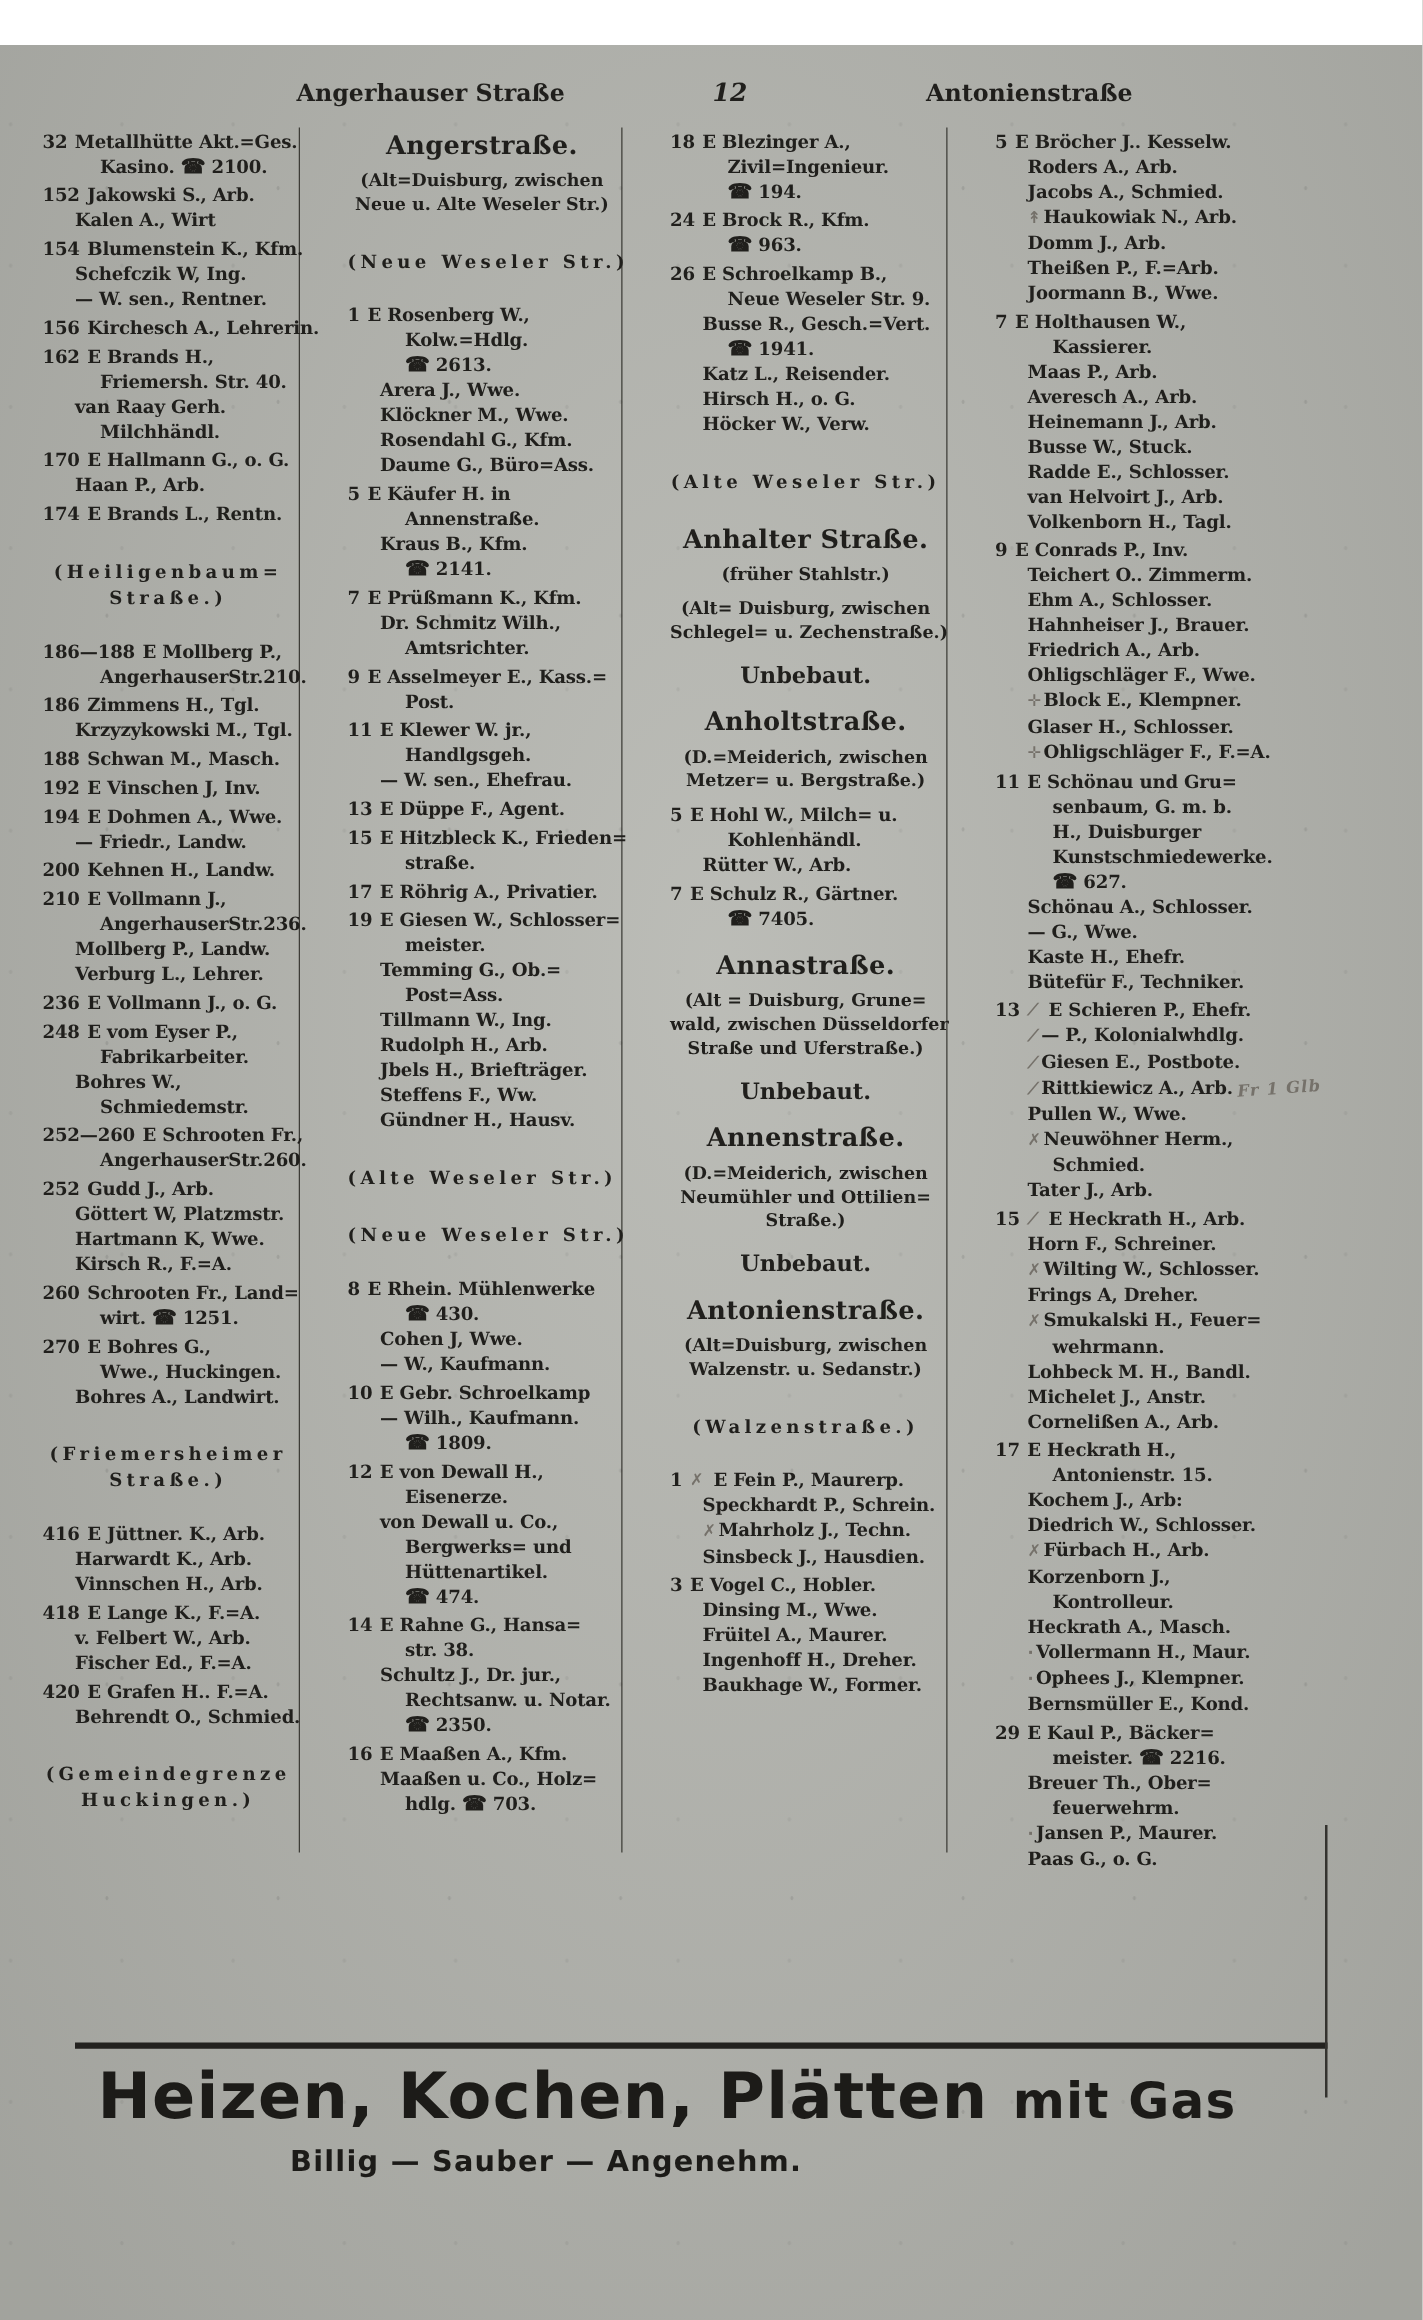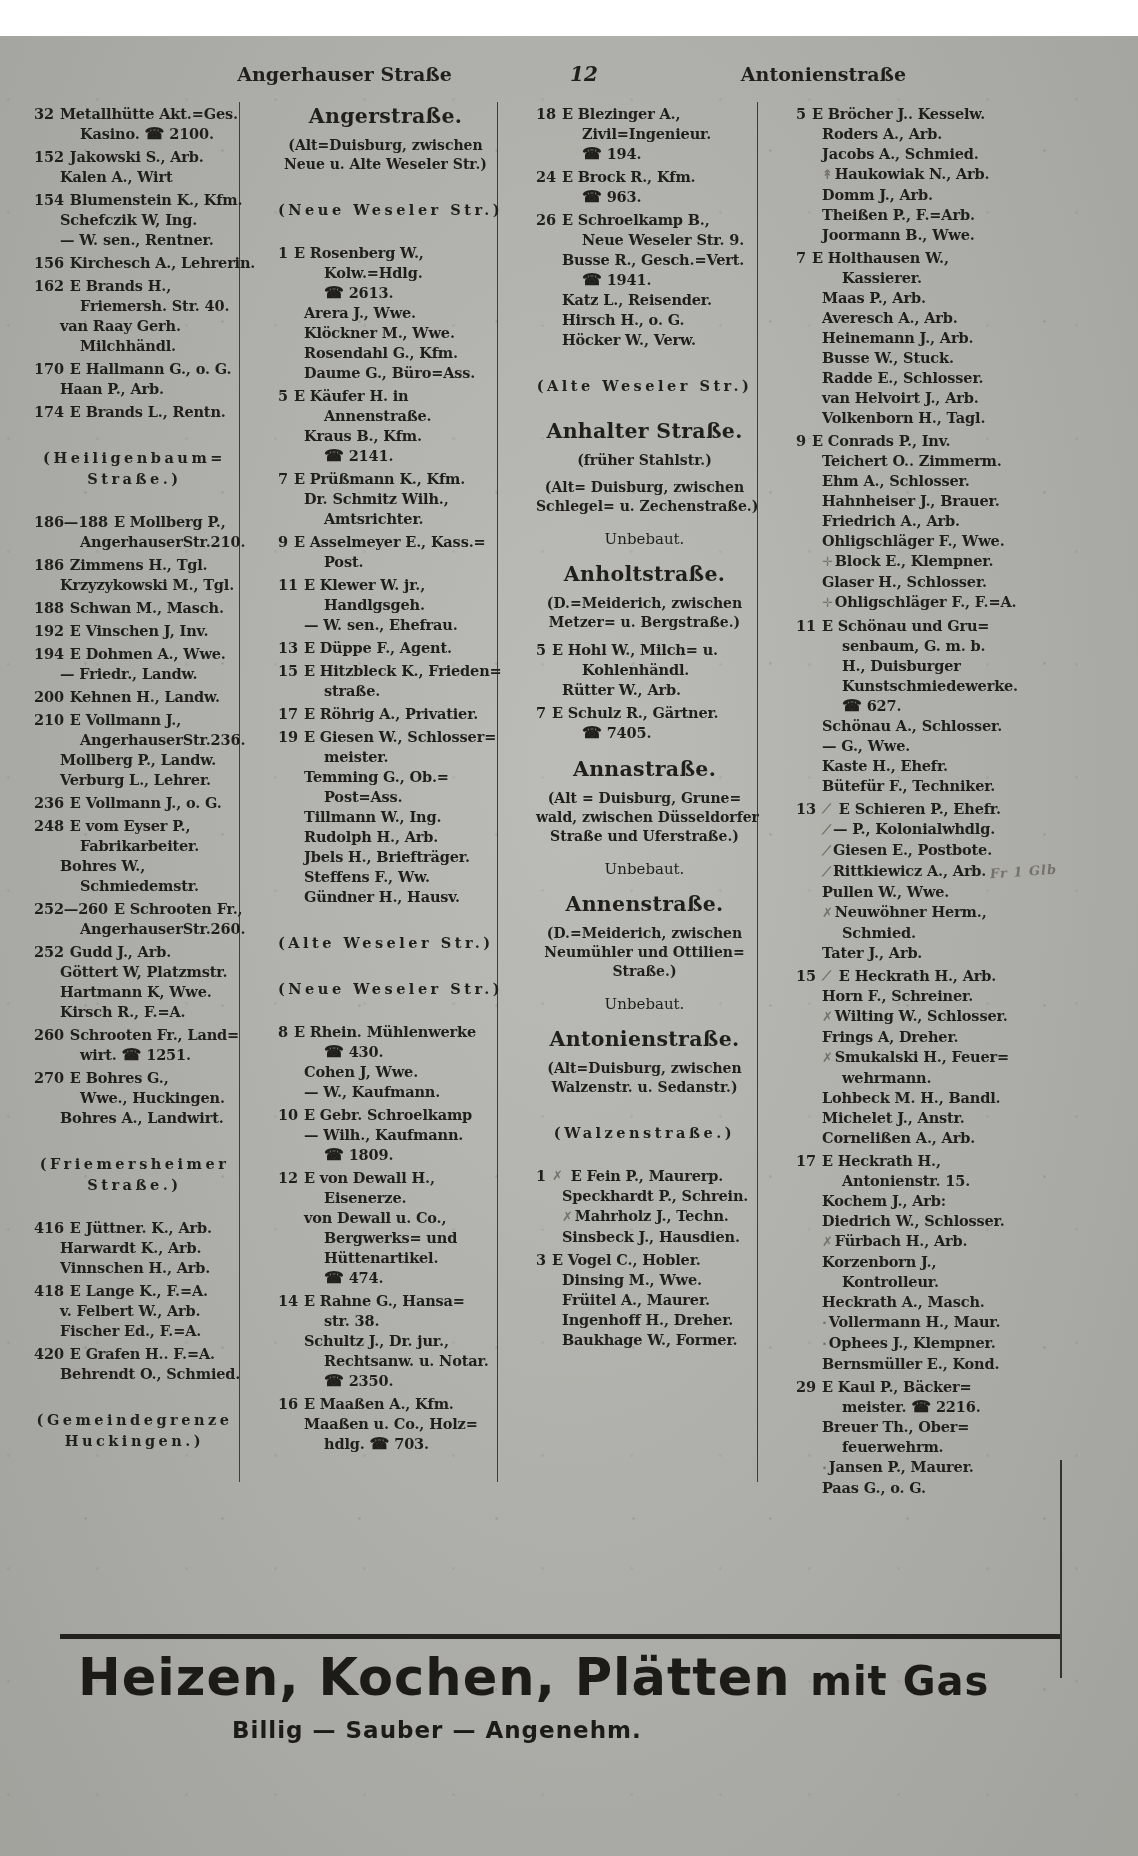--- a/index.html
+++ b/index.html
@@ -27,21 +27,21 @@
   .col{padding:2px 4px 0 6px;min-height:1378px;}
   .col:nth-child(-n+3){border-right:1.6px solid #3d3c37;}
   .col > :first-child{margin-top:0;}
   
   .bhead{font-weight:bold;font-size:20.5px;text-align:center;margin:14px 0 8px;
          letter-spacing:.3px;}
   .bnote{font-weight:bold;font-size:14px;text-align:center;margin:8px 0 8px;}
   .bnote .nline{line-height:19px;white-space:nowrap;}
   .bsnote{font-weight:bold;font-size:14.5px;text-align:center;margin:25px 0 23px;}
   .bsnote .nline{letter-spacing:3.5px;line-height:21px;white-space:nowrap;}
-  .bcenter{font-weight:normal;font-size:15px;text-align:center;margin:14px 0 12px;}
+  .bcenter{font-weight:bold;font-size:18px;text-align:center;margin:14px 0 12px;}
   .entry{margin:2px 0 3px;}
   .eline{line-height:20px;font-size:14.5px;font-weight:bold;white-space:nowrap;
          letter-spacing:-.15px;}
   .efirst{display:flex;gap:6px;}
   .num{flex:none;}
   .cont{padding-left:26px;}
   .cont.i2{padding-left:46px;}
   .tel{font-size:16px;line-height:1;}
   .pmark{color:var(--pencil,#75716a);font-family:"DejaVu Sans",sans-serif;
          font-weight:bold;margin-right:2px;font-size:13px;}

